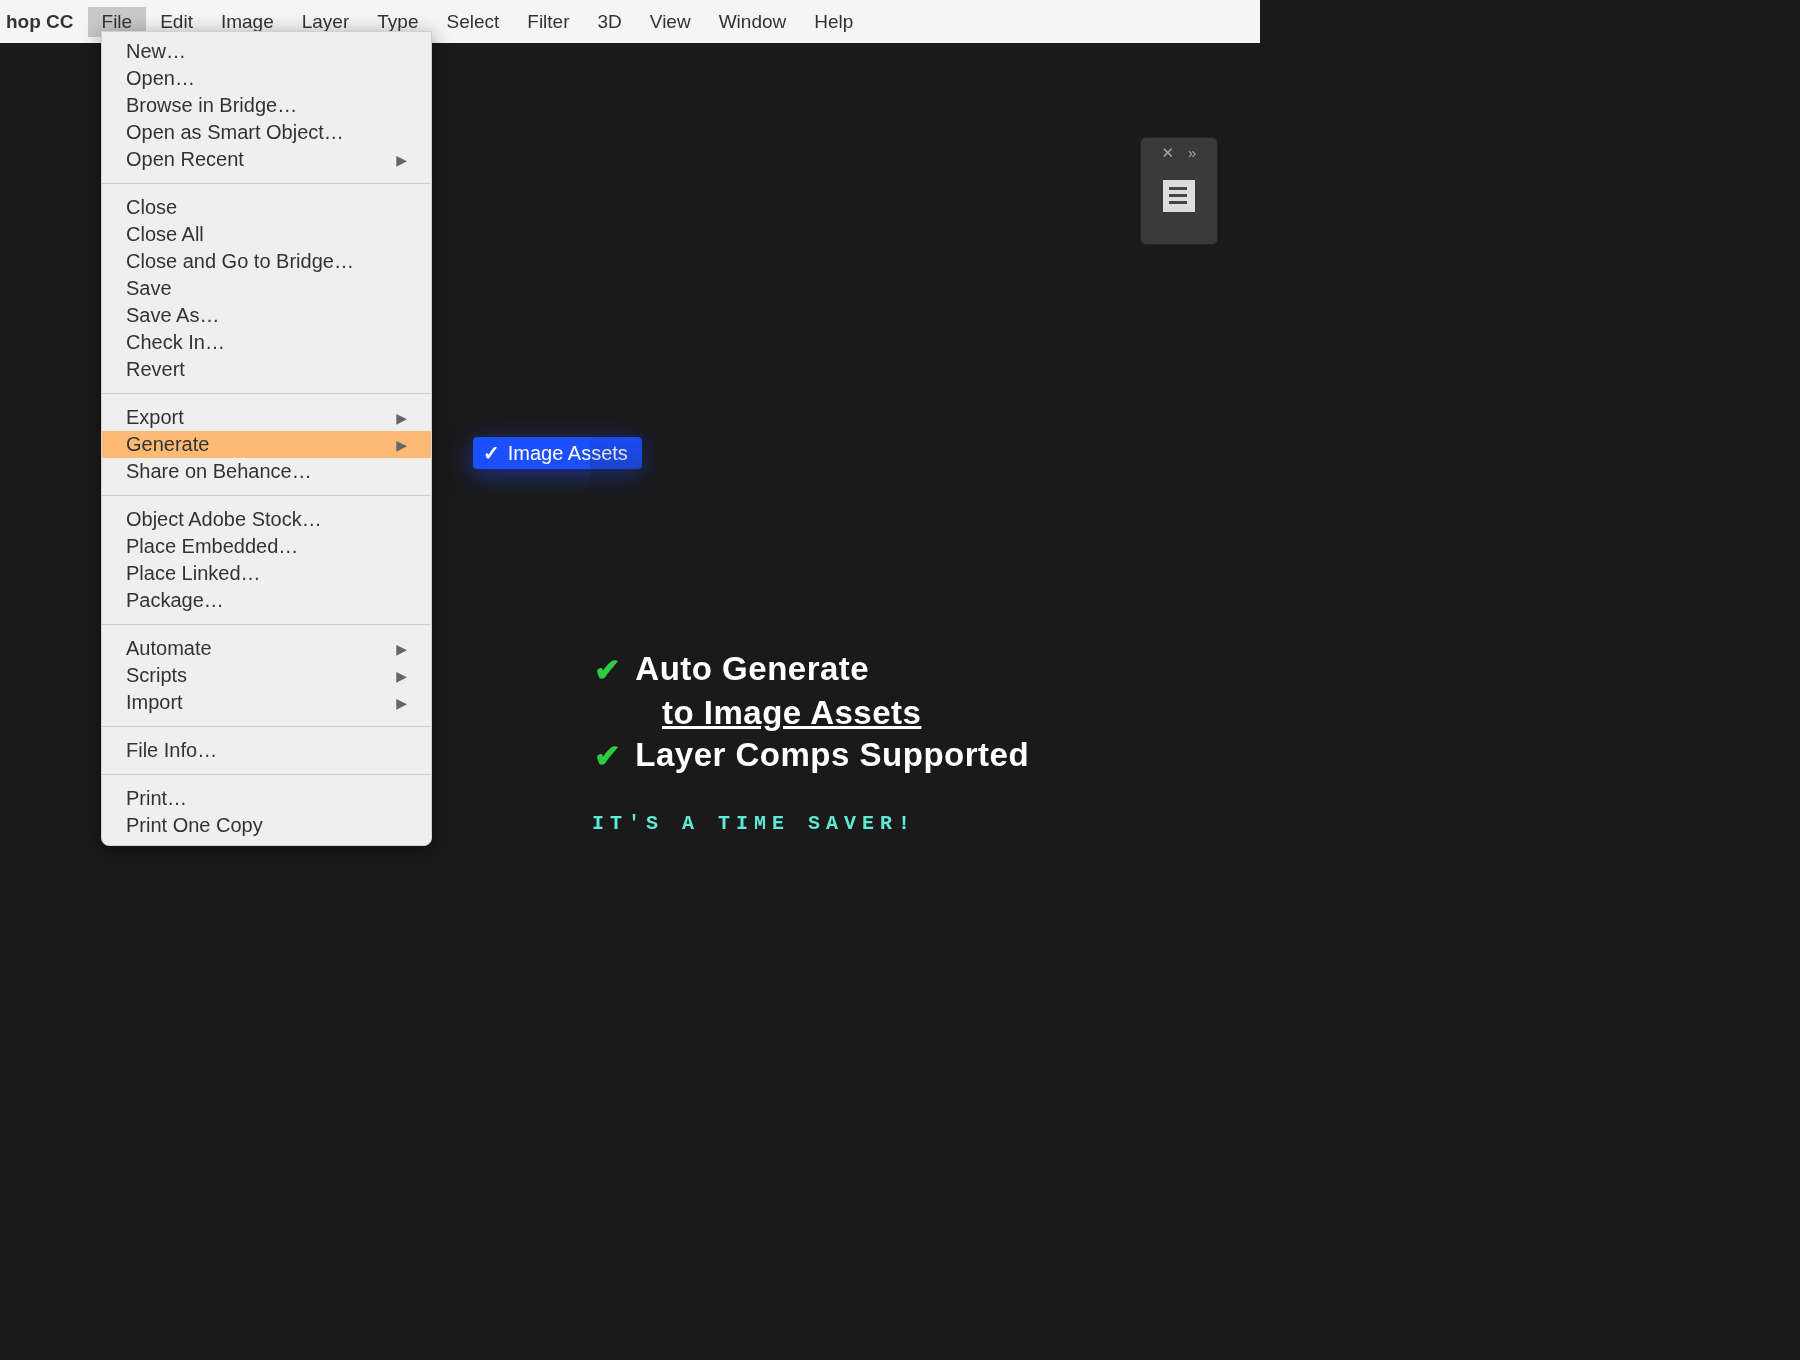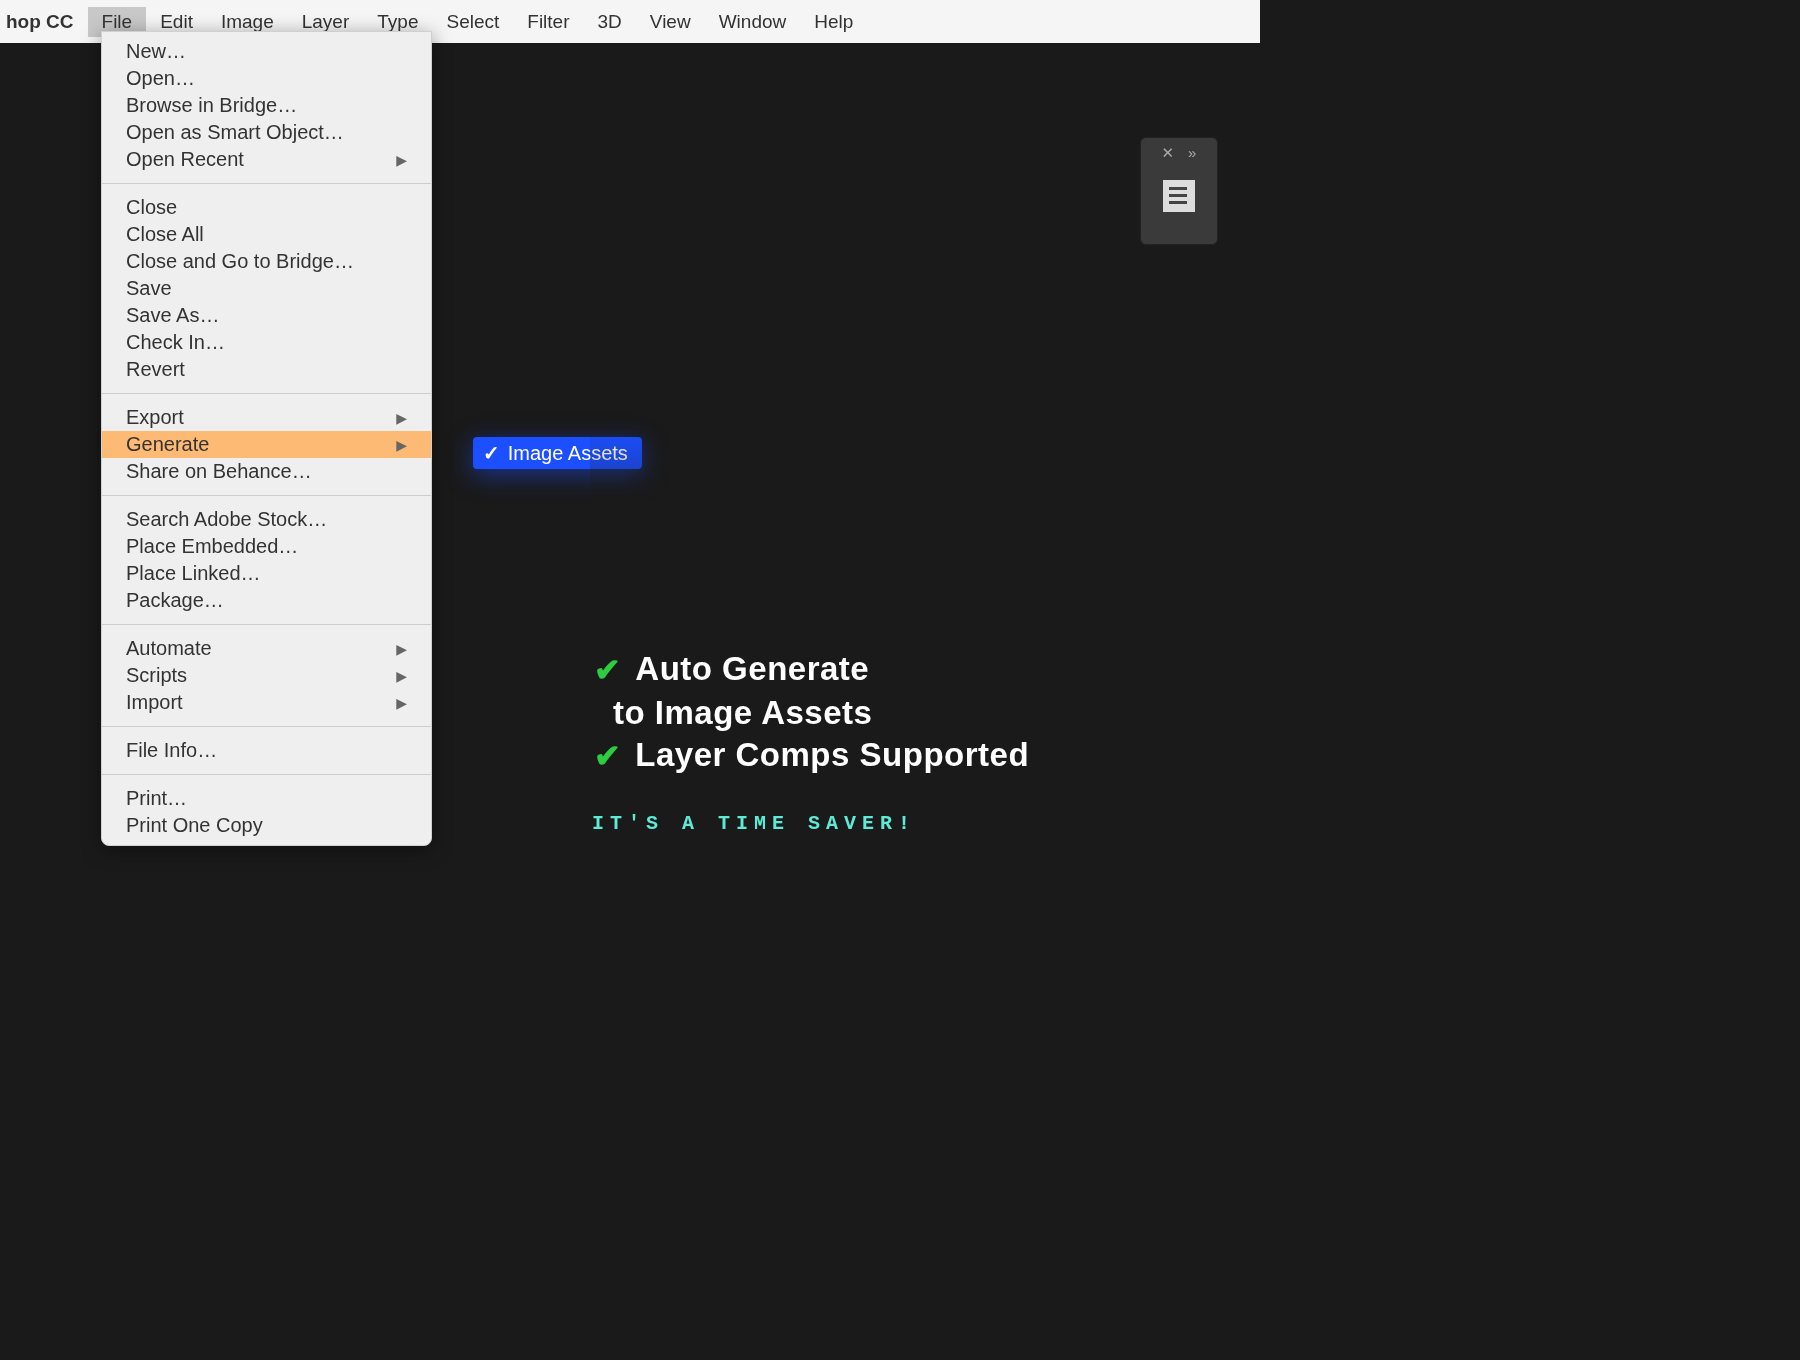--- a/index.html
+++ b/index.html
@@ -27,21 +27,21 @@
 
 .side-panel { position: absolute; left: 1140px; top: 137px; width: 78px; height: 108px; background: #3a3a3a; border-radius: 6px; border: 1px solid #222; display: flex; flex-direction: column; align-items: center; padding-top: 6px; }
 .side-panel .top { display: flex; gap: 14px; color: #aaa; font-size: 15px; }
 .side-panel .big-icon { margin-top: 18px; width: 32px; height: 32px; background: #ddd; position: relative; }
 .side-panel .big-icon::after { content: ""; position: absolute; left: 6px; top: 7px; width: 18px; height: 3px; background: #444; box-shadow: 0 7px 0 #444, 0 14px 0 #444; }
 
 
 .marketing { position: absolute; left: 594px; top: 650px; }
 .marketing .line { display: flex; align-items: flex-start; gap: 14px; color: #fff; font-size: 33px; font-weight: 700; font-family: "Arial Black", Arial, sans-serif; margin-bottom: 4px; letter-spacing: 0.5px; }
 .marketing .check-green { color: #2ecc40; font-size: 32px; line-height: 40px; font-weight: 900; }
-.marketing .indent { margin-left: 19px; }
+.marketing .indent { margin-left: 68px; text-decoration: underline; }
 .tagline { position: absolute; left: 592px; top: 812px; font-family: "Courier New", monospace; font-size: 20px; color: #5eead4; letter-spacing: 6px; font-weight: bold; }
 
 .panel-wrapper { position: absolute; left: 590px; top: 137px; width: 530px; height: 510px; overflow: hidden; }
 </style>
 </head>
 <body>
 
 <div class="menubar">
   <span class="app-name">hop CC</span>
   <span class="menu-item active">File</span>
@@ -110,21 +110,21 @@
         <span>Generate</span>
         <span class="arrow">▶</span>
       </div>
     <div class="item">
         <span>Share on Behance…</span>
       </div>
   </div>
   <div class="sep"></div>
   <div class="group">
     <div class="item">
-        <span>Search Adobe Stock…</span>
+        <span>Object Adobe Stock…</span>
       </div>
     <div class="item">
         <span>Place Embedded…</span>
       </div>
     <div class="item">
         <span>Place Linked…</span>
       </div>
     <div class="item">
         <span>Package…</span>
       </div>

